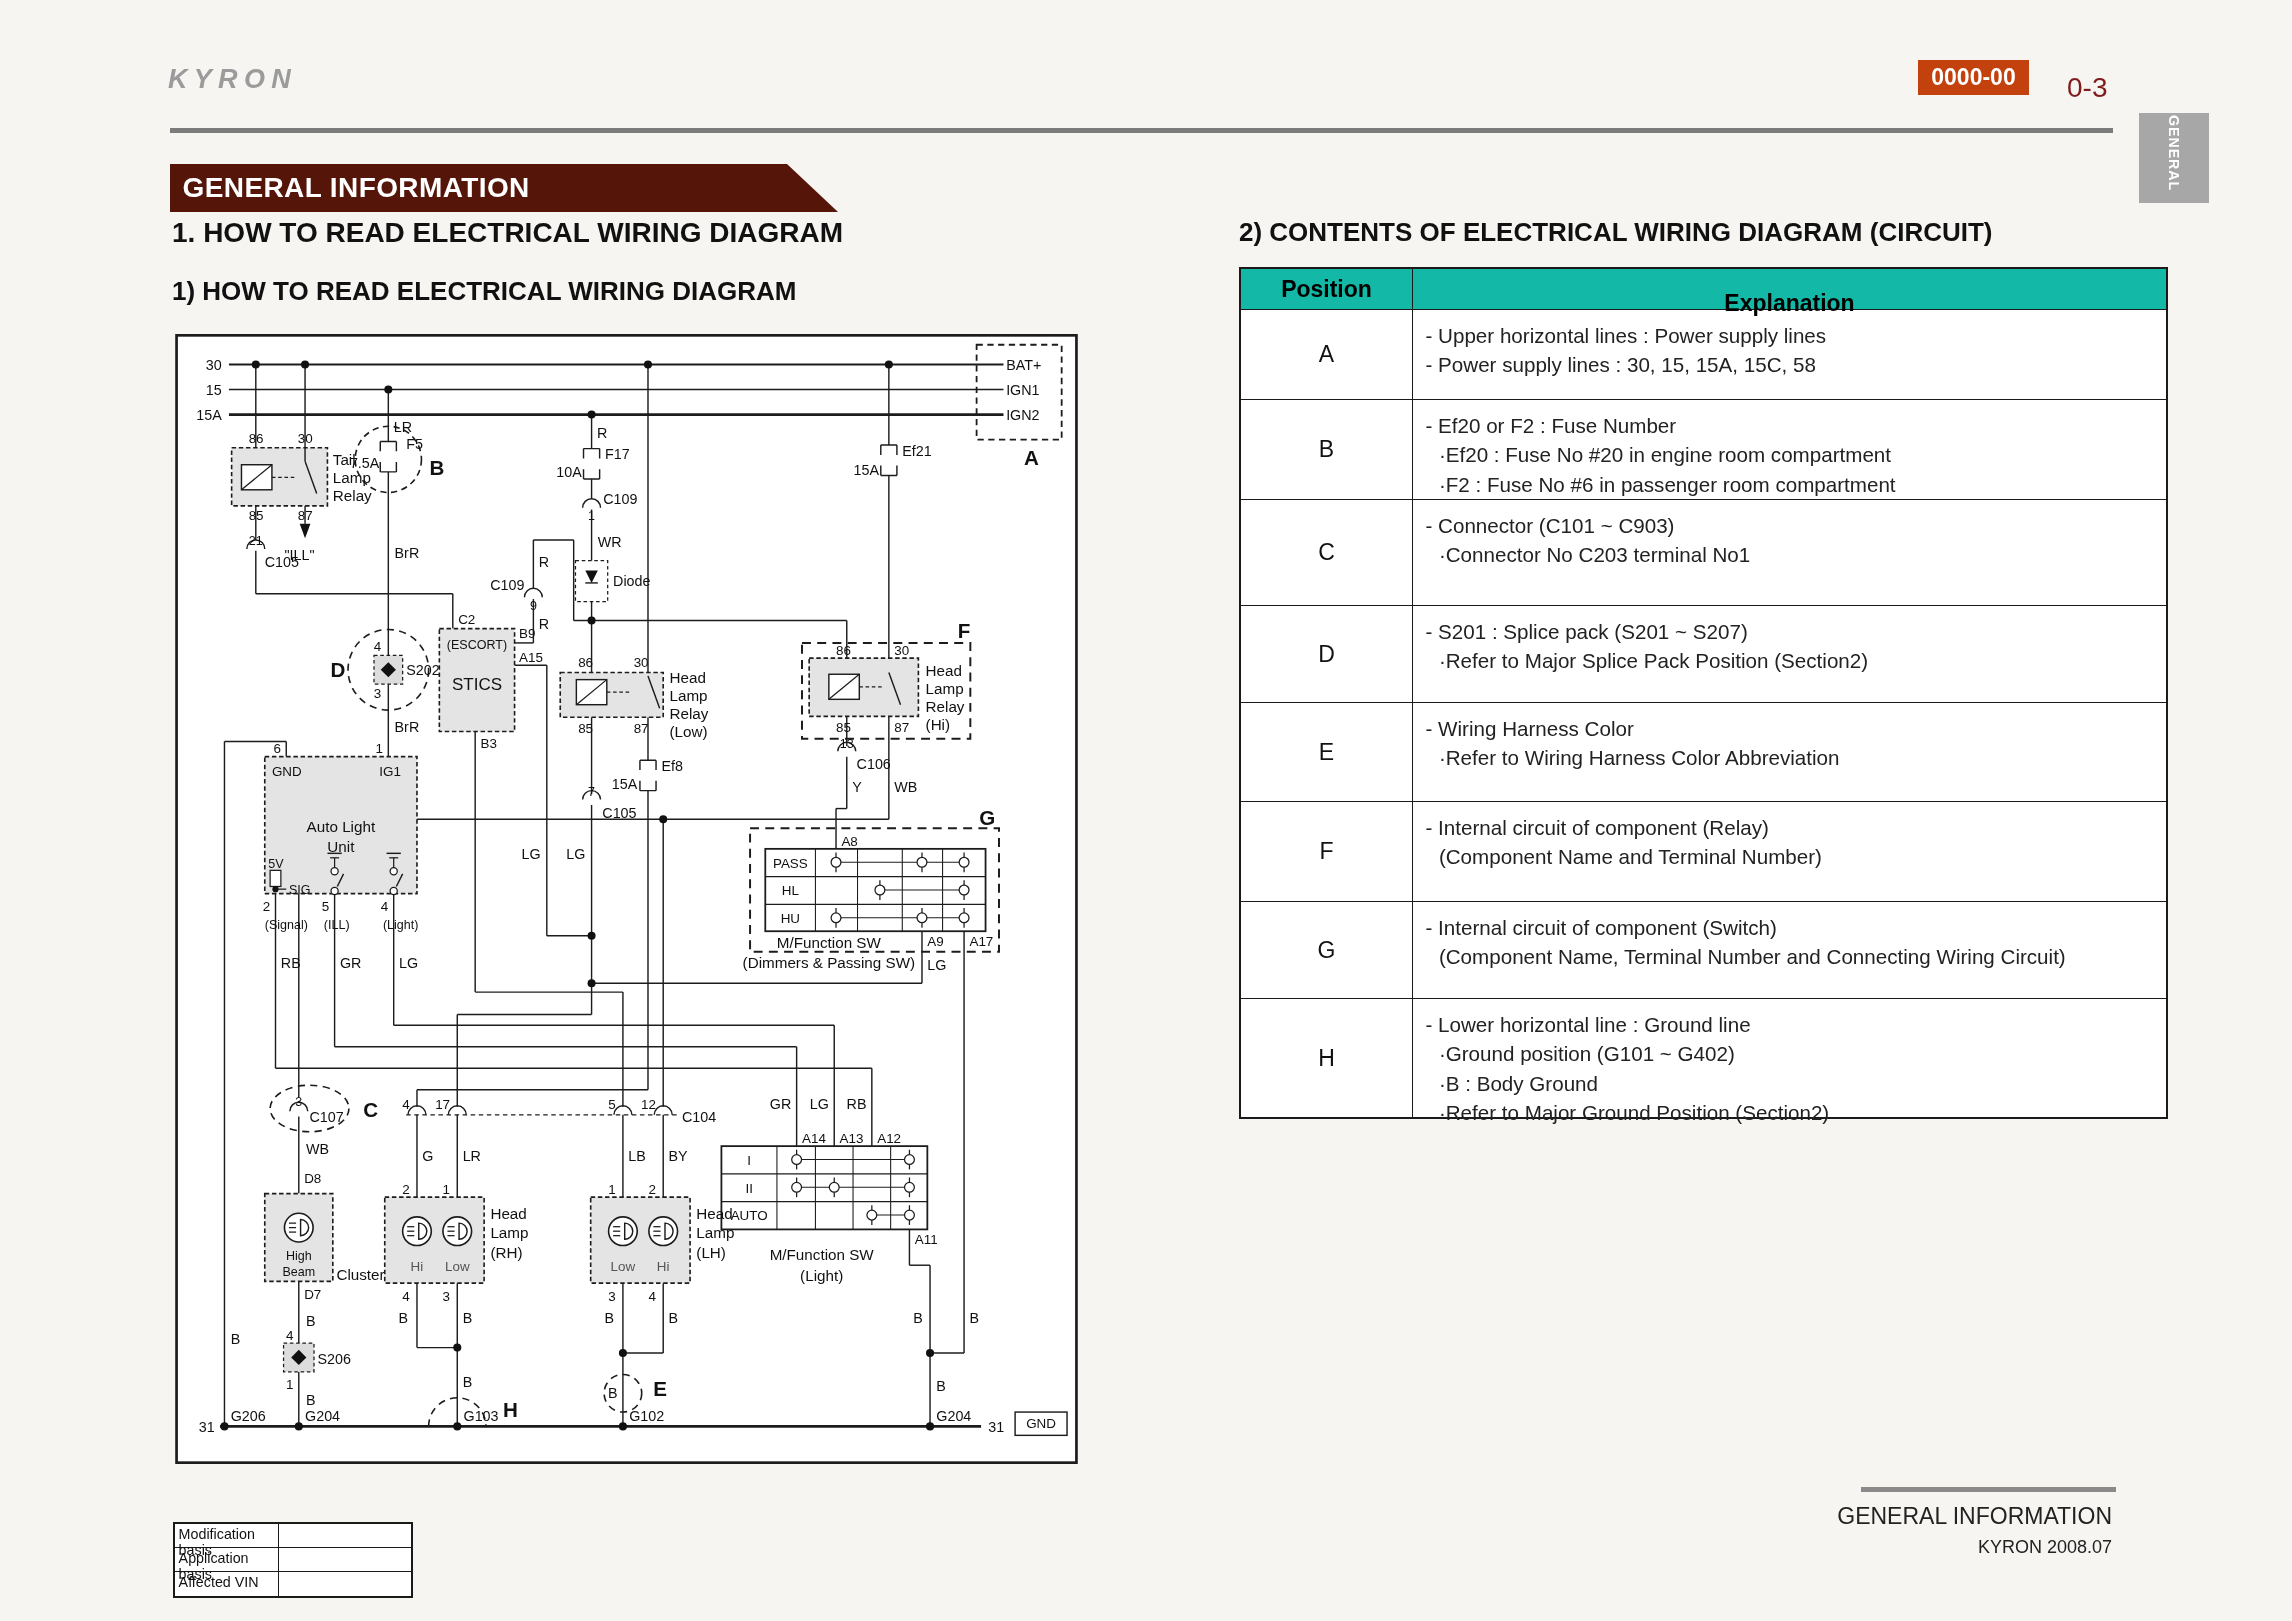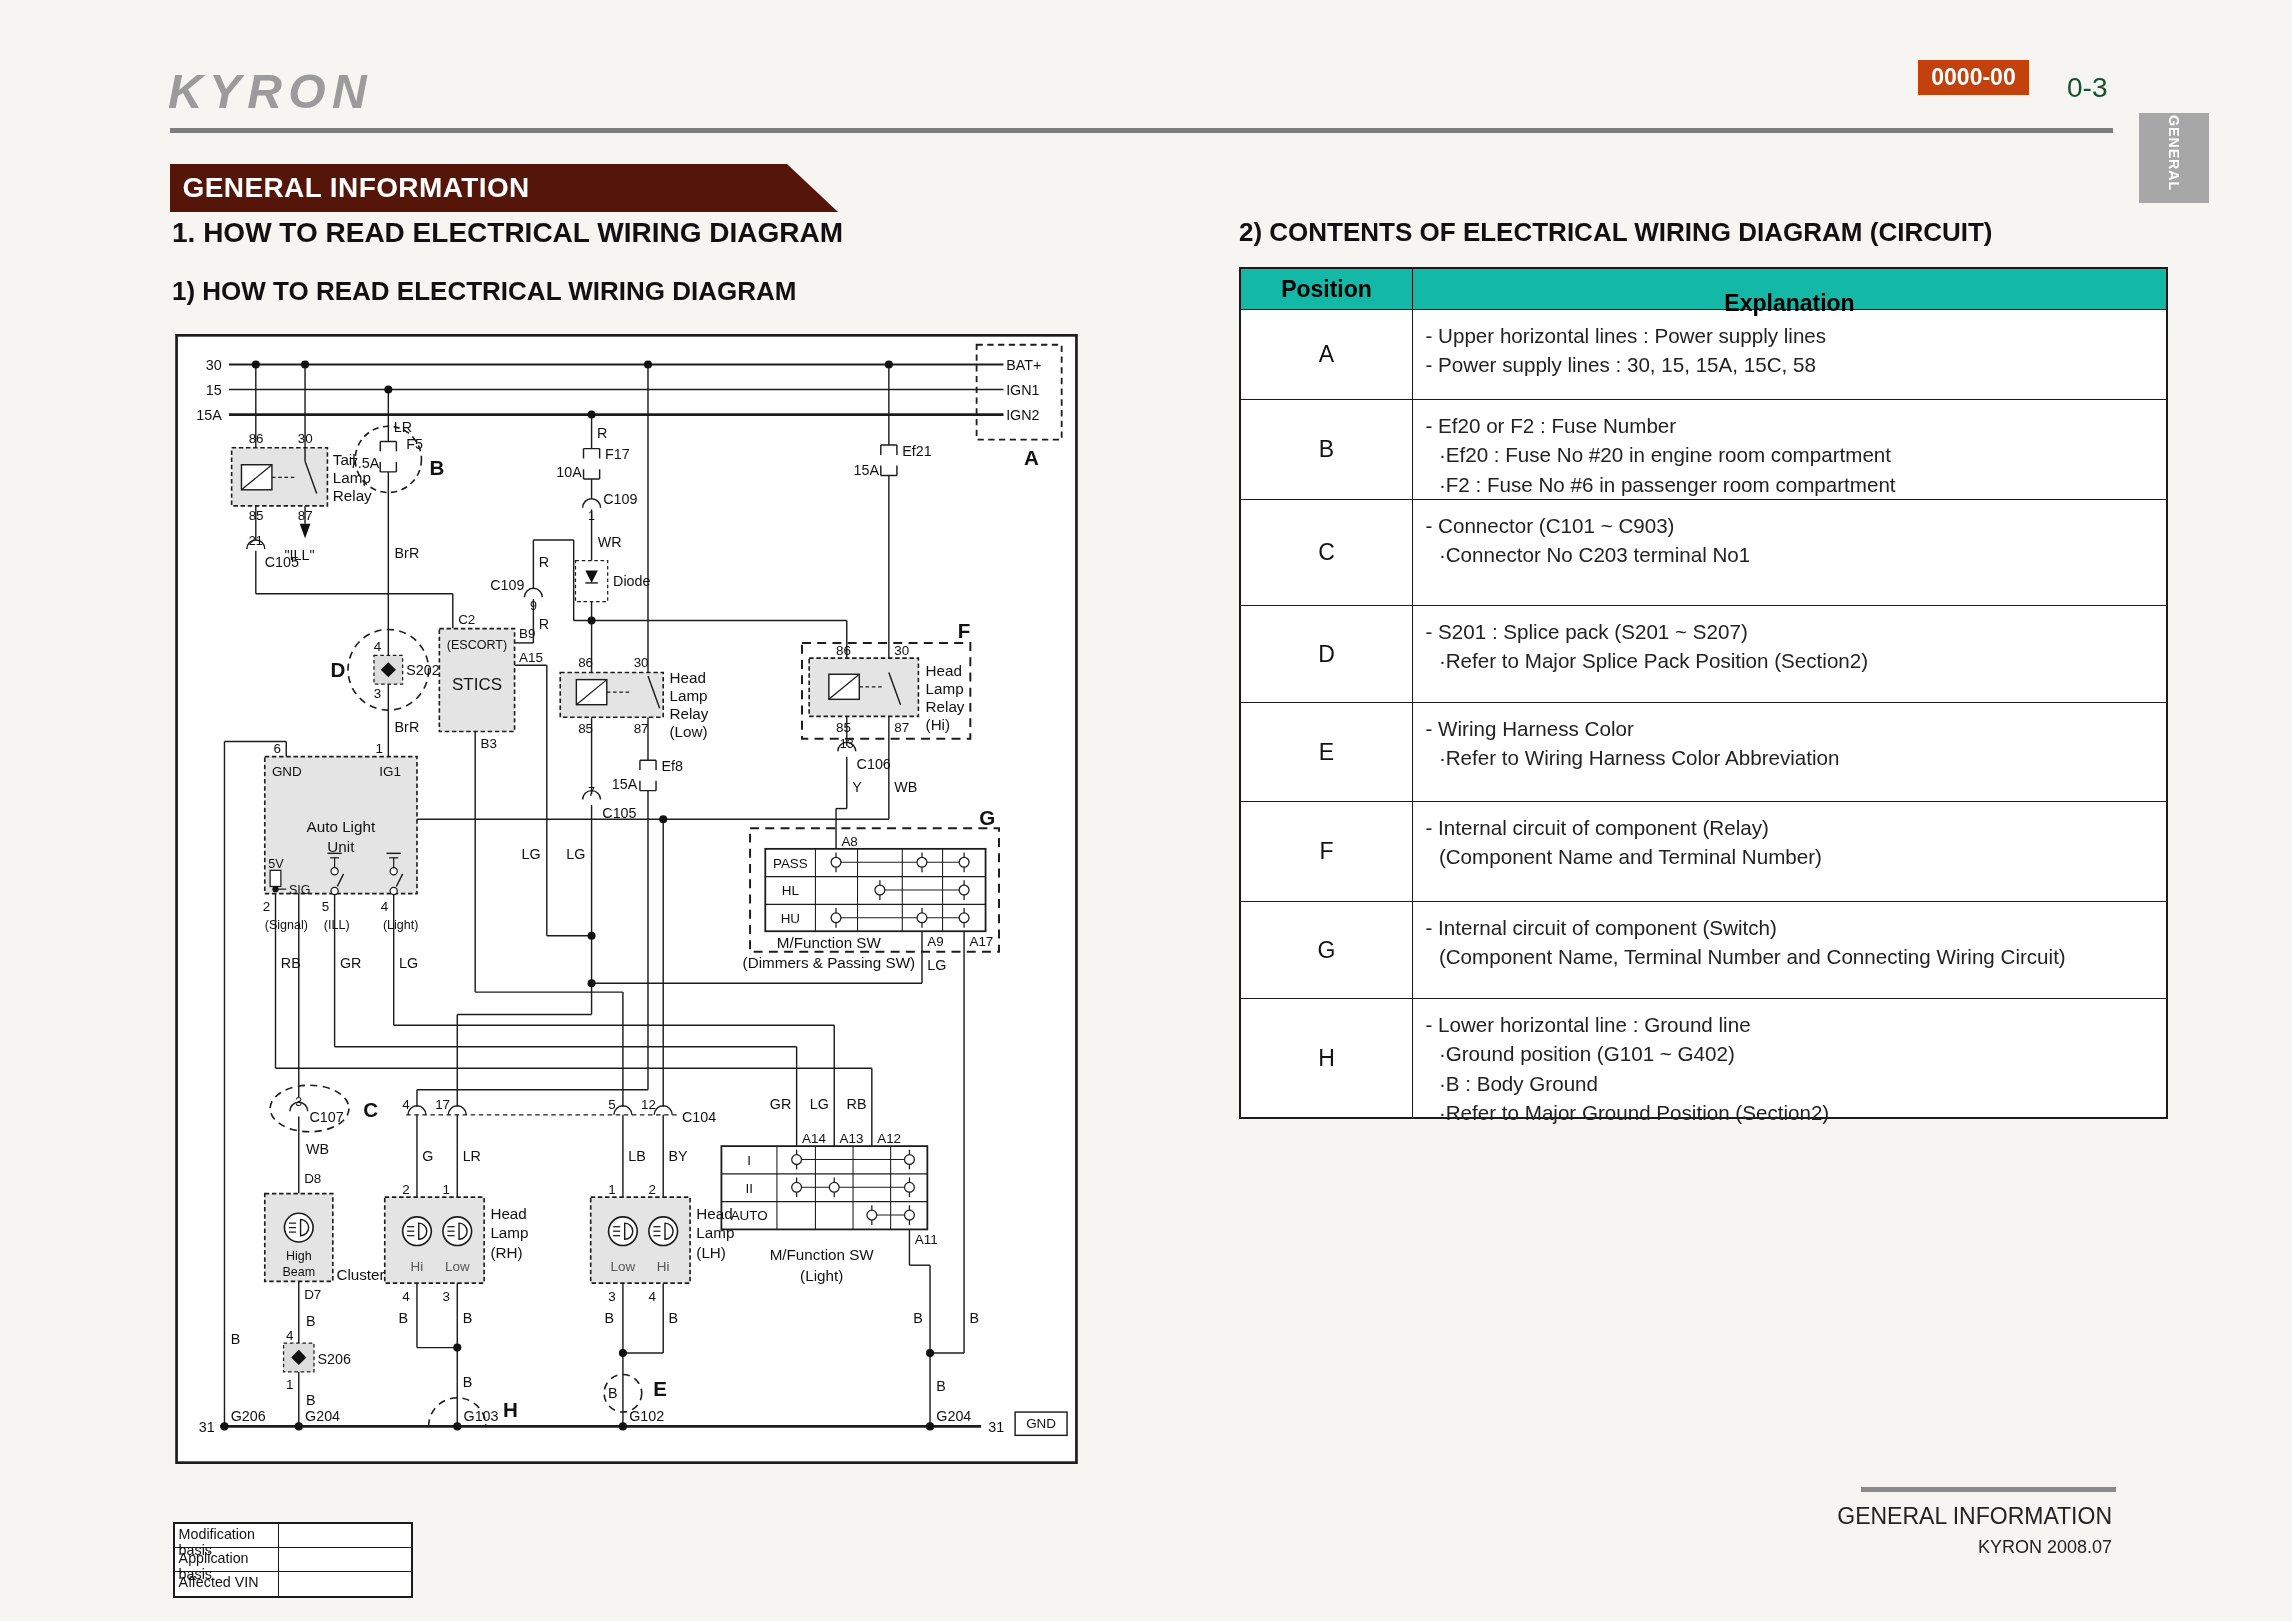--- a/index.html
+++ b/index.html
@@ -1,25 +1,25 @@
 <!DOCTYPE html>
 <html style="font-size:14.3px"><head>
 <meta charset="utf-8">
 <style>
   * { margin:0; padding:0; box-sizing:border-box; }
   body { font-family:"Liberation Sans",sans-serif; background:#e8e7e5; }
   .page { position:relative; width:2293px; height:1621px; background:#f6f5f2; overflow:hidden; }
 
   
-  .brand { position:absolute; left:168px; top:64px; font-size:48px; font-weight:bold; font-style:italic;
+  .brand { position:absolute; left:168px; top:64px; font-size:27px; font-weight:bold; font-style:italic;
            color:#9b9b9b; letter-spacing:6.3px; }
   .hrule { position:absolute; left:170px; top:128px; width:1943px; height:4.5px; background:#7c7c7c; }
   .code-badge { position:absolute; left:1918px; top:60px; width:111px; height:35px; background:#c2410c;
                 color:#fff; font-weight:bold; font-size:23px; text-align:center; line-height:35px; }
-  .page-num { position:absolute; left:2067px; top:72px; font-size:28px; color:#14532d; }
+  .page-num { position:absolute; left:2067px; top:72px; font-size:28px; color:#7f1d1d; }
   .side-tab { position:absolute; left:2139px; top:113px; width:70px; height:90px; background:#a7a7a7;
               display:flex; align-items:center; justify-content:center; }
   .side-tab-text { writing-mode:vertical-lr; color:#fff; font-weight:bold; font-size:14.3px; letter-spacing:0.9px;
                    line-height:30px; height:86px; text-align:left; }
 
   
   .banner { position:absolute; left:170px; top:164px; width:668px; height:48px; background:#551509;
             clip-path:polygon(0 0, 617px 0, 668px 100%, 0 100%); }
   .banner-text { color:#fff; font-weight:bold; font-size:28px; line-height:48px; padding-left:12.5px; letter-spacing:0.4px; }
   .h-main { position:absolute; left:172px; top:217px; font-size:28px; font-weight:bold; color:#111; }

